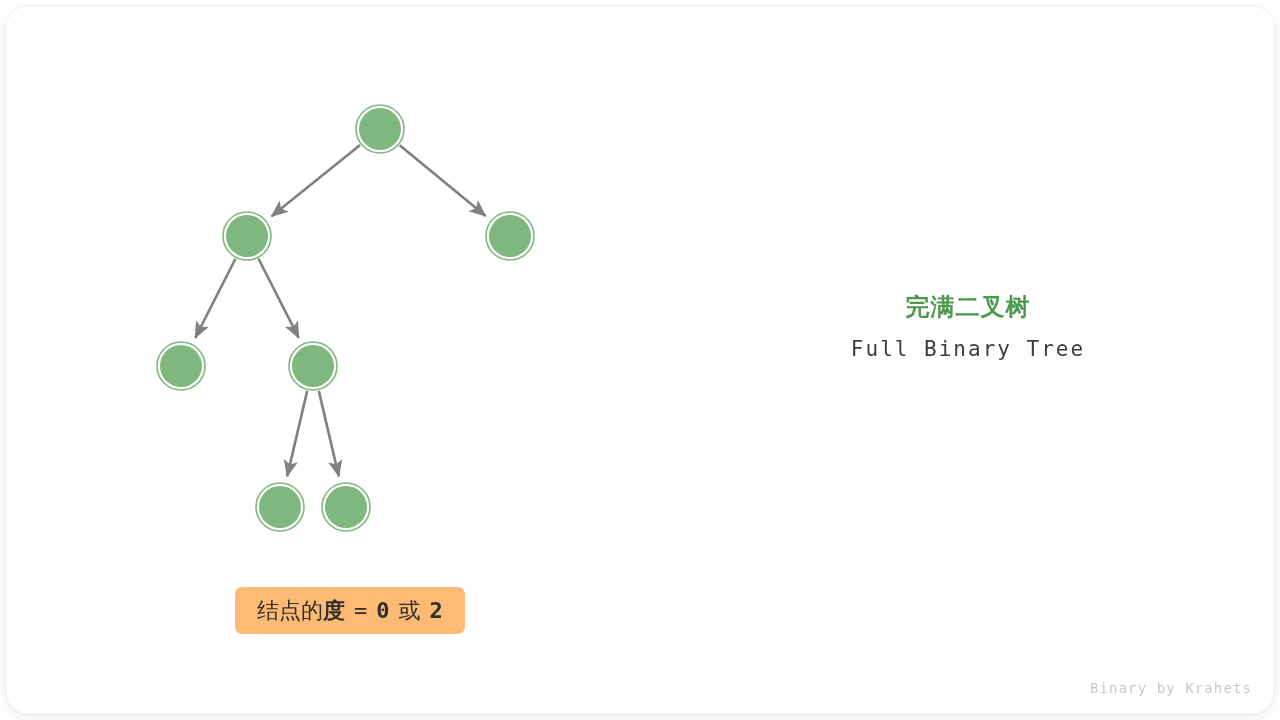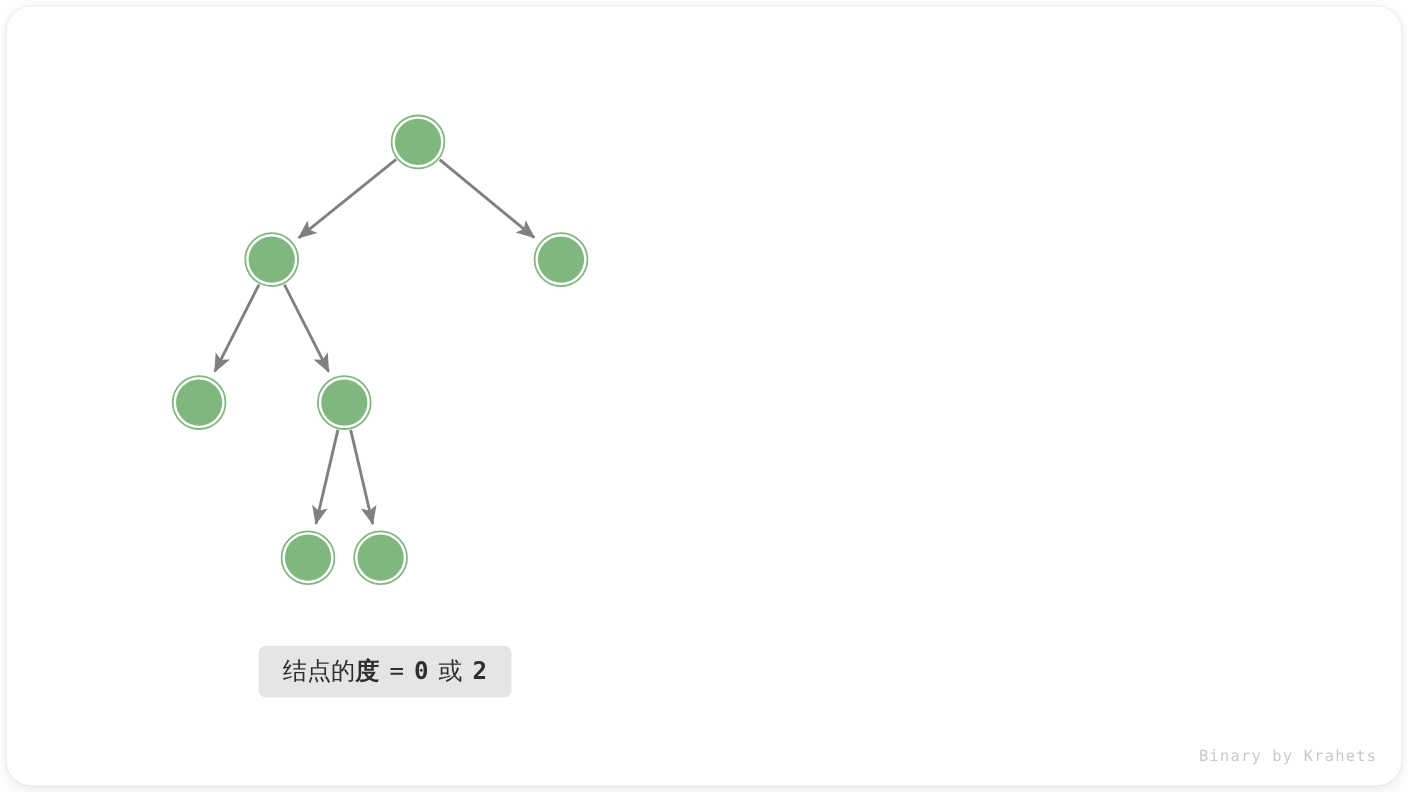--- a/index.html
+++ b/index.html
@@ -71,21 +71,21 @@
   }
 
   
   #degree-label {
     position: absolute;
     left: 235px;
     top: 587px;
     height: 47px;
     box-sizing: border-box;
     padding: 0 22px;
-    background: #e5e5e5;
+    background: #fdba74;
     border-radius: 7px;
     display: flex;
     align-items: center;
     justify-content: center;
     white-space: nowrap;
   }
   #degree-label .seg {
     font-family: "DejaVu Sans", "Liberation Sans", sans-serif;
     font-size: 22px;
     color: #2e2e2e;
@@ -155,20 +155,24 @@
           <circle cx="280" cy="507" r="24" fill="none" stroke="#7fb77e" stroke-width="1.6"></circle>
           <circle cx="280" cy="507" r="21" fill="#7fb77e"></circle>
         </g>
         <g>
           <circle cx="346" cy="507" r="24" fill="none" stroke="#7fb77e" stroke-width="1.6"></circle>
           <circle cx="346" cy="507" r="21" fill="#7fb77e"></circle>
         </g>
       </g>
   </svg>
 
+  <div id="caption-block">
+    <div id="caption-title">完满二叉树</div>
+    <div id="caption-subtitle">Full Binary Tree</div>
+  </div>
 
   <div id="degree-label">
     <span class="seg">结点的</span>
       <span class="seg strong">度</span>
       <span class="sp"></span>
       <span class="seg mono">=</span>
       <span class="sp"></span>
       <span class="seg mono strong">0</span>
       <span class="sp"></span>
       <span class="seg">或</span>

